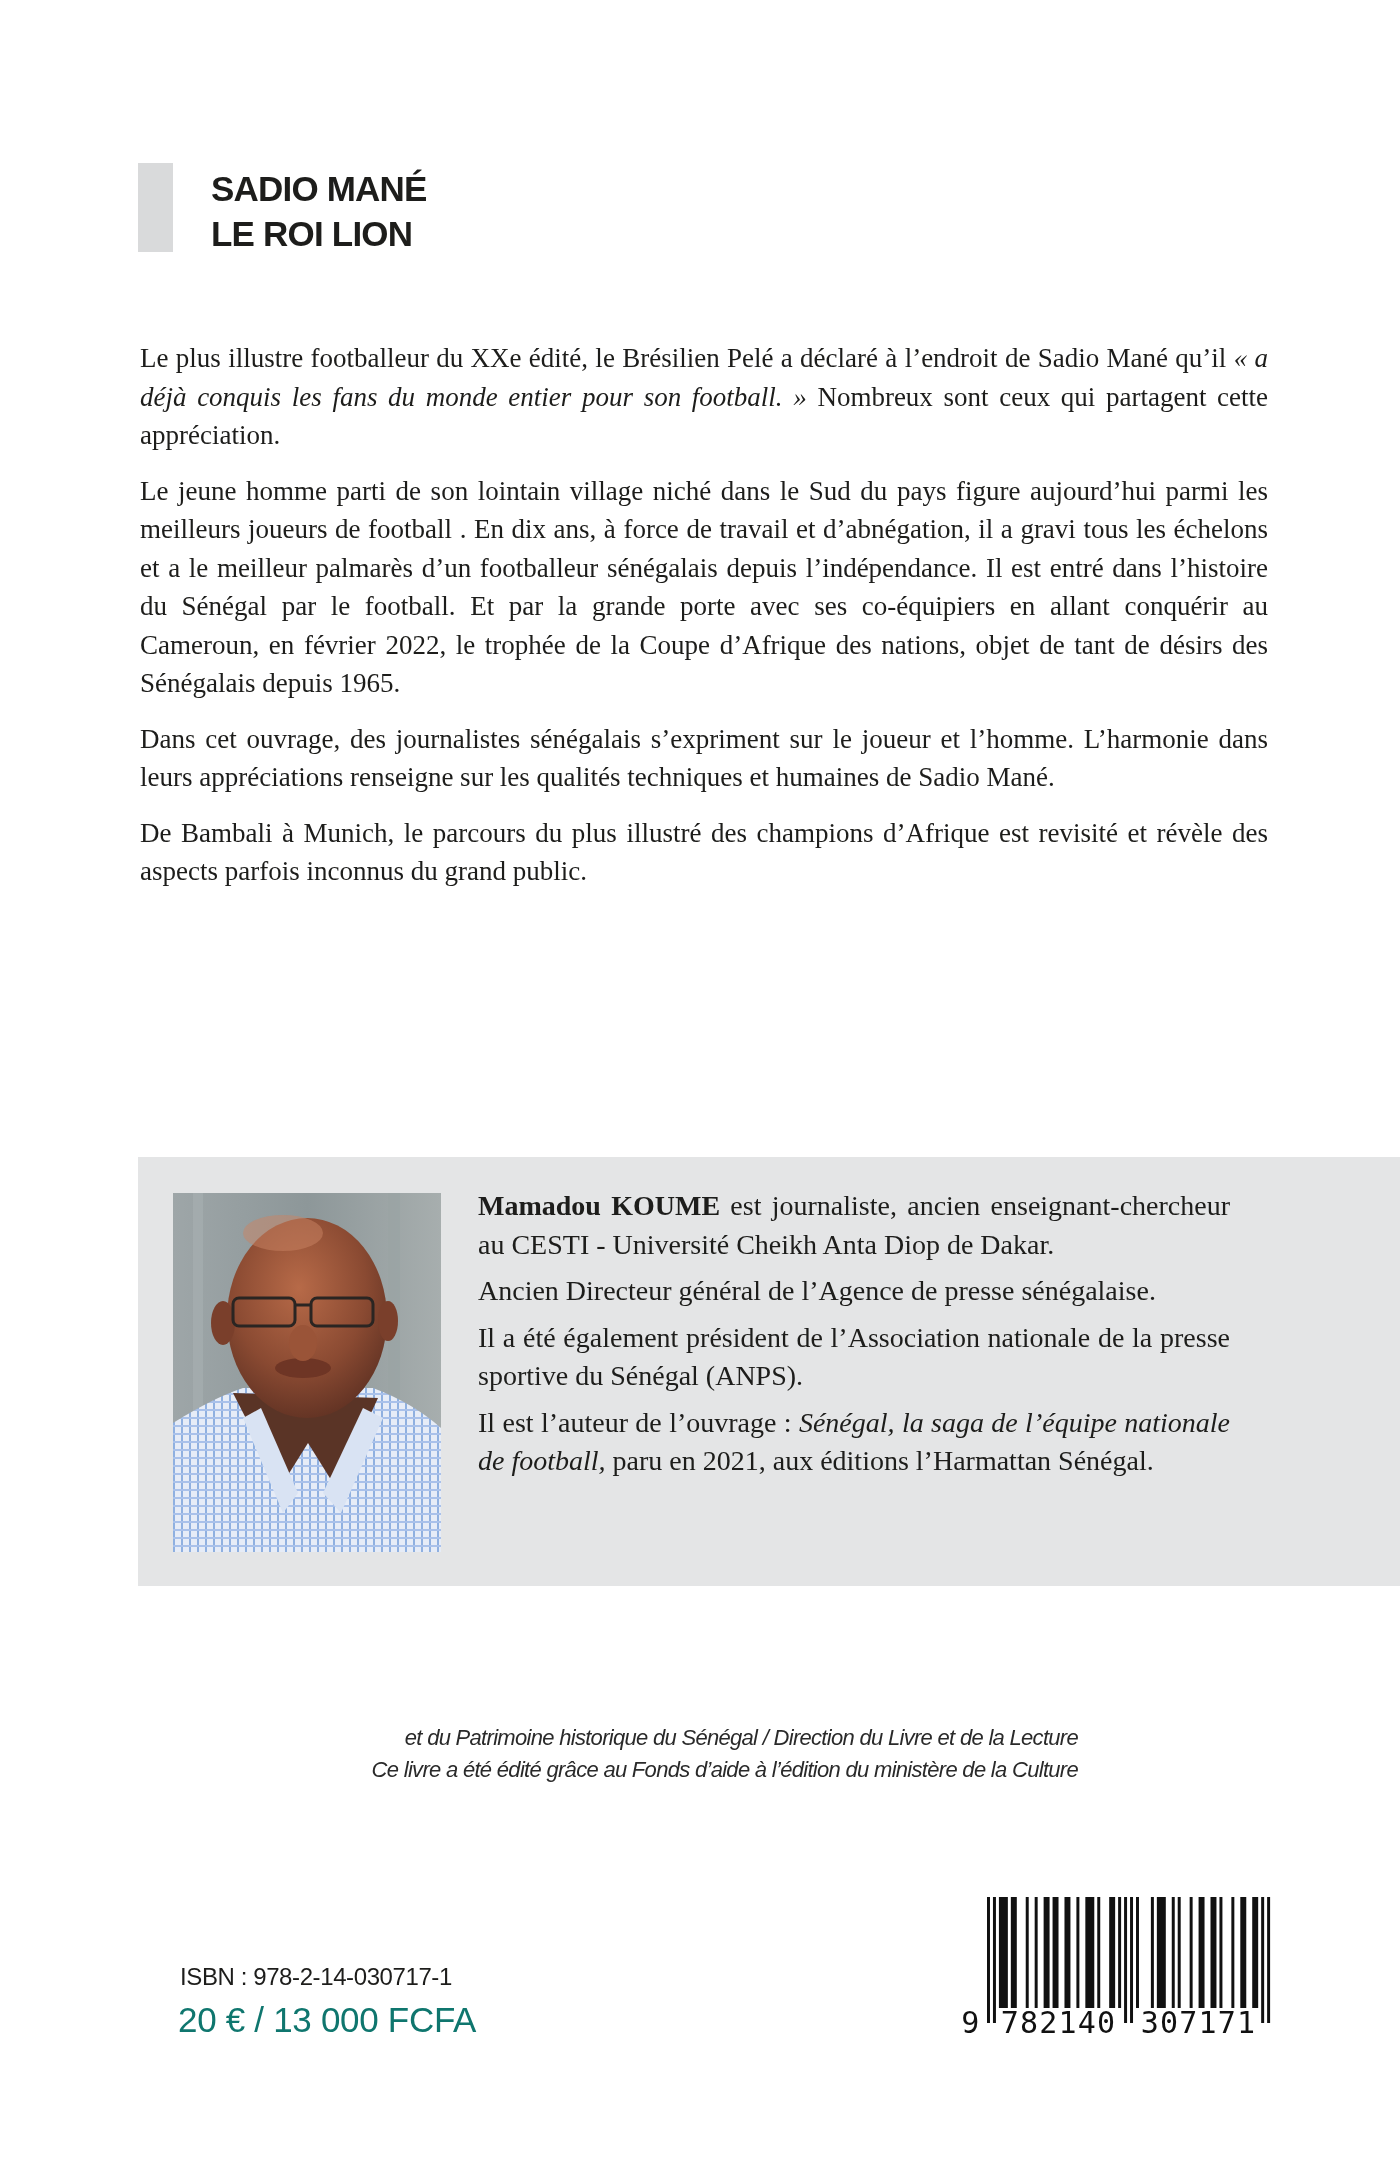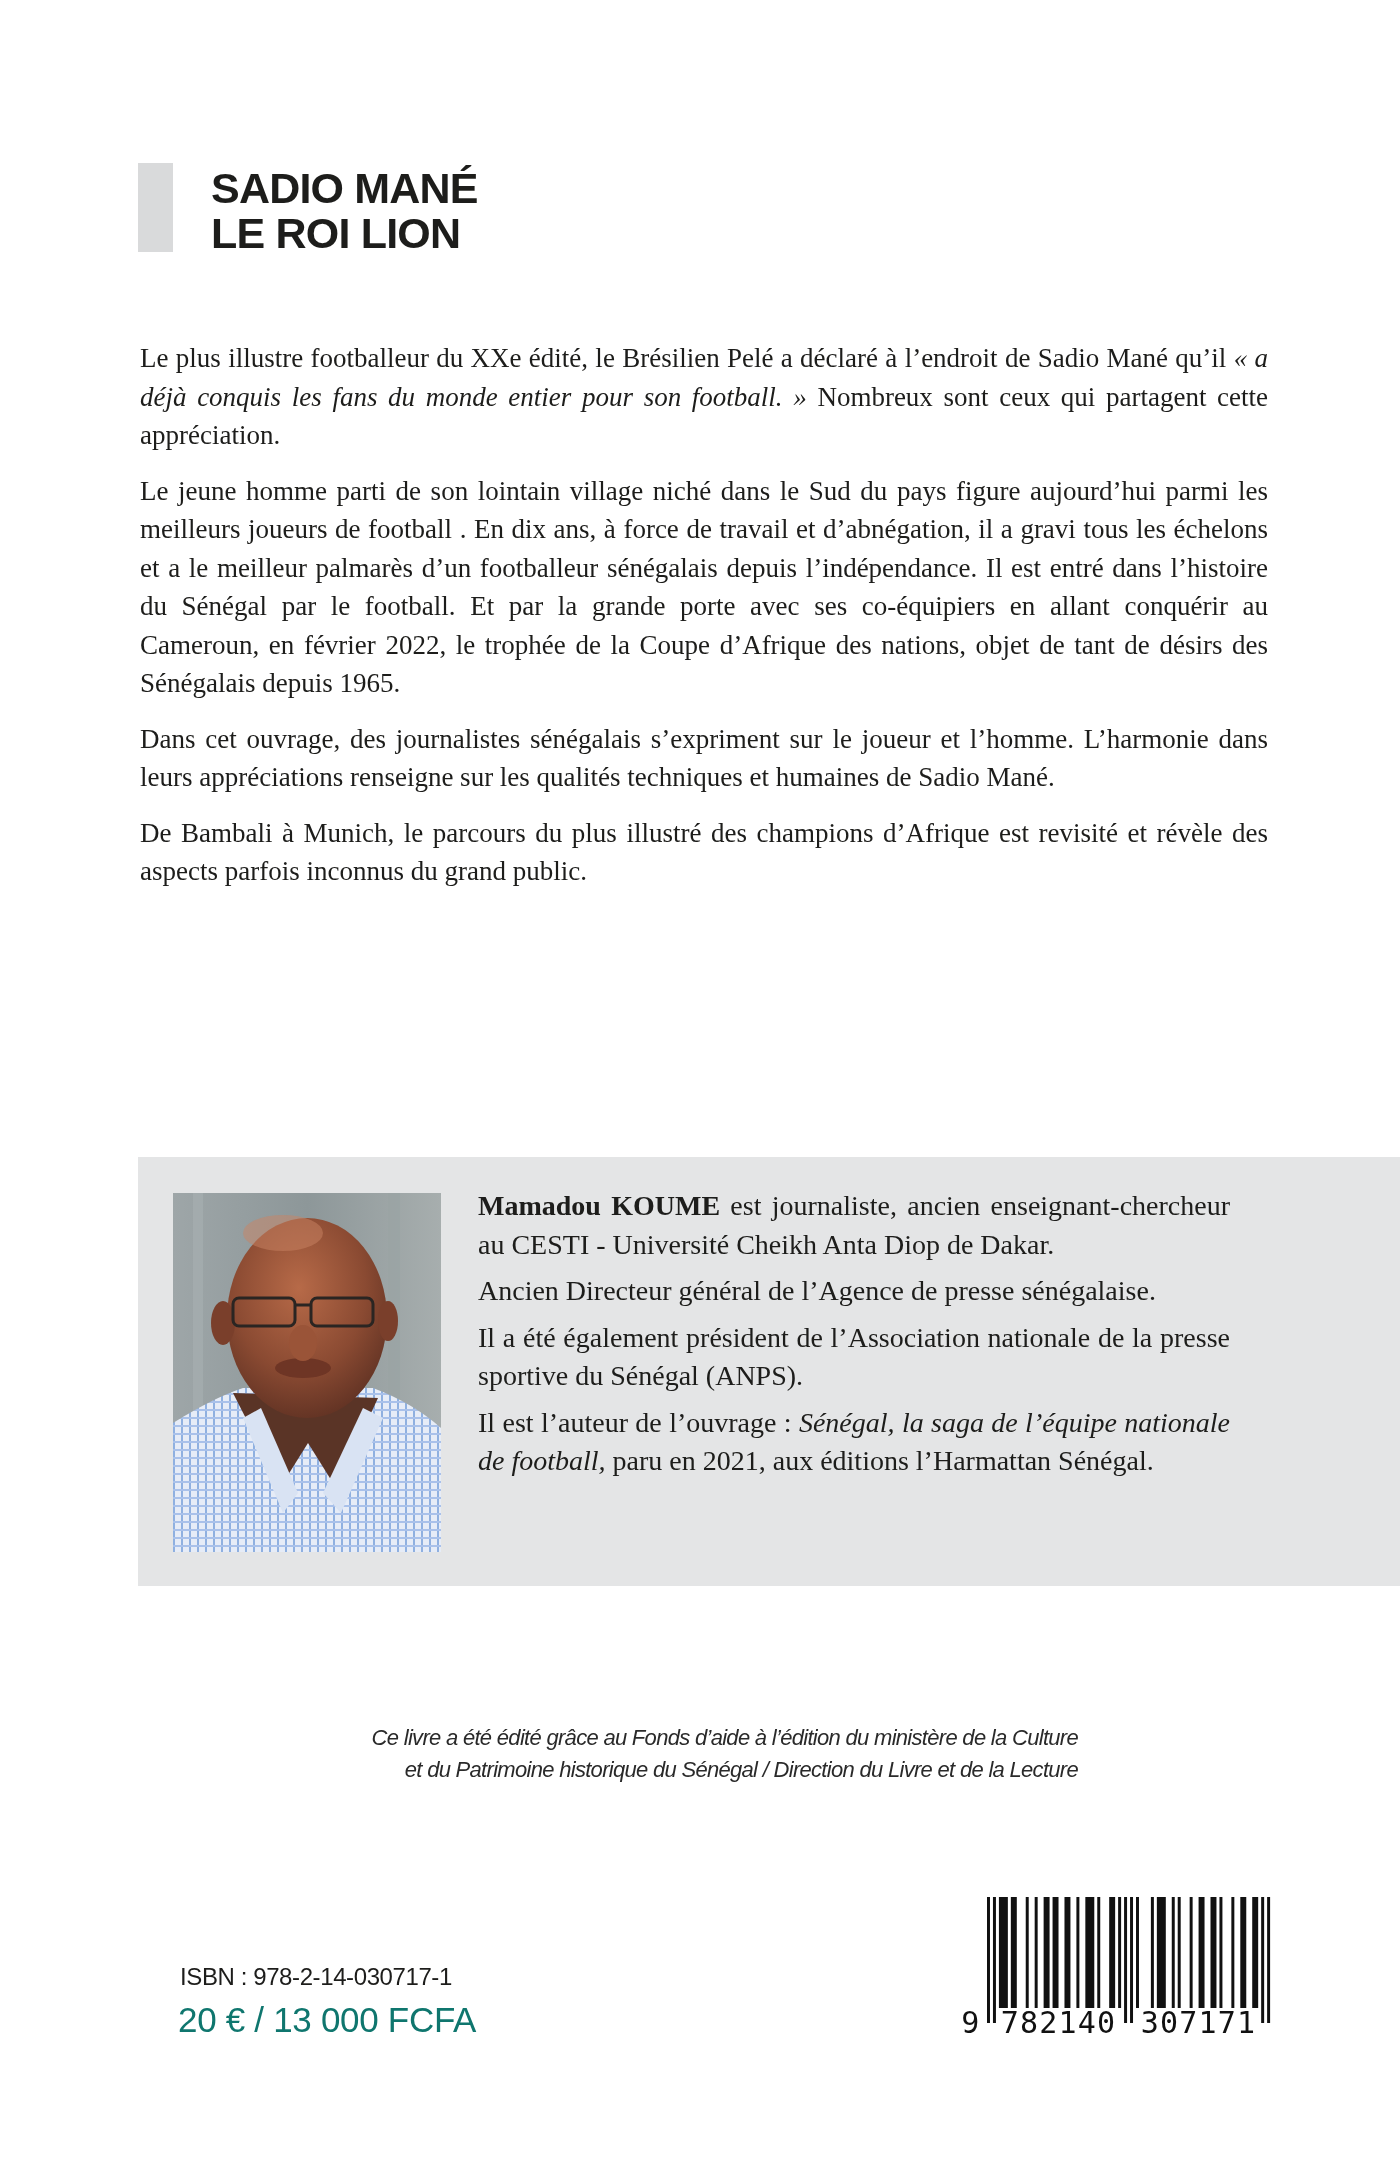--- a/index.html
+++ b/index.html
@@ -1,18 +1,18 @@
 <!DOCTYPE html>
 <html><head>
 <meta charset="utf-8">
 <style>
   html, body { margin: 0; padding: 0; background: #ffffff; }
   body { width: 1400px; height: 2168px; position: relative; overflow: hidden; color: #1e1e1e; }
   .title-bar { position: absolute; left: 138px; top: 163px; width: 35px; height: 89px; background: #d9dadb; }
-  .title { position: absolute; left: 211px; top: 166px; font-family: "Liberation Sans", sans-serif; font-weight: bold; font-size: 43px; line-height: 45px; color: #1d1d1b; letter-spacing: -0.8px; }
+  .title { position: absolute; left: 211px; top: 166px; font-family: "Liberation Sans", sans-serif; font-weight: bold; font-size: 35px; line-height: 45px; color: #1d1d1b; letter-spacing: -0.8px; }
   .title div { white-space: nowrap; }
   .blurb { position: absolute; left: 140px; top: 339px; width: 1128px; font-family: "Liberation Serif", serif; font-size: 27px; line-height: 38.5px; color: #1d1d1b; text-align: justify; }
   .blurb p { margin: 0 0 17px 0; }
   .blurb em { font-style: italic; }
   .author-box { position: absolute; left: 138px; top: 1157px; width: 1271px; height: 429px; background: #e4e5e6; }
   .author-photo { position: absolute; left: 35px; top: 36px; width: 268px; height: 359px; overflow: hidden; }
   .author-text { position: absolute; left: 340px; top: 30px; width: 752px; font-family: "Liberation Serif", serif; font-size: 28px; line-height: 38.5px; color: #1d1d1b; text-align: justify; }
   .author-text p { margin: 0 0 8px 0; }
   .author-text b { font-weight: bold; }
   .credit { position: absolute; left: 120px; top: 1722px; width: 958px; text-align: right; font-family: "Liberation Sans", sans-serif; font-style: italic; font-size: 22px; line-height: 32px; color: #2a2a2a; letter-spacing: -0.7px; }
@@ -77,22 +77,22 @@
   </div>
   <div class="author-text">
     <p><b>Mamadou KOUME</b><span> est journaliste, ancien enseignant-chercheur au CESTI - Université Cheikh Anta Diop de Dakar.</span></p>
     <p>Ancien Directeur général de l’Agence de presse sénégalaise.</p>
     <p>Il a été également président de l’Association nationale de la presse sportive du Sénégal (ANPS).</p>
     <p><span>Il est l’auteur de l’ouvrage : </span><em>Sénégal, la saga de l’équipe nationale de football,</em><span> paru en 2021, aux éditions l’Harmattan Sénégal.</span></p>
   </div>
 </div>
 
 <div class="credit">
+  <div>et du Patrimoine historique du Sénégal / Direction du Livre et de la Lecture</div>
   <div>Ce livre a été édité grâce au Fonds d’aide à l’édition du ministère de la Culture</div>
-  <div>et du Patrimoine historique du Sénégal / Direction du Livre et de la Lecture</div>
 </div>
 
 <div class="isbn">ISBN : 978-2-14-030717-1</div>
 <div class="price">20 € / 13 000 FCFA</div>
 
 <svg class="barcode" id="barcode" viewBox="0 0 330 150">
     <rect x="32.00" y="7" width="2.98" height="126" fill="#111"></rect>
     <rect x="37.96" y="7" width="2.98" height="126" fill="#111"></rect>
     <rect x="43.92" y="7" width="8.94" height="111" fill="#111"></rect>
     <rect x="55.84" y="7" width="5.96" height="111" fill="#111"></rect>

